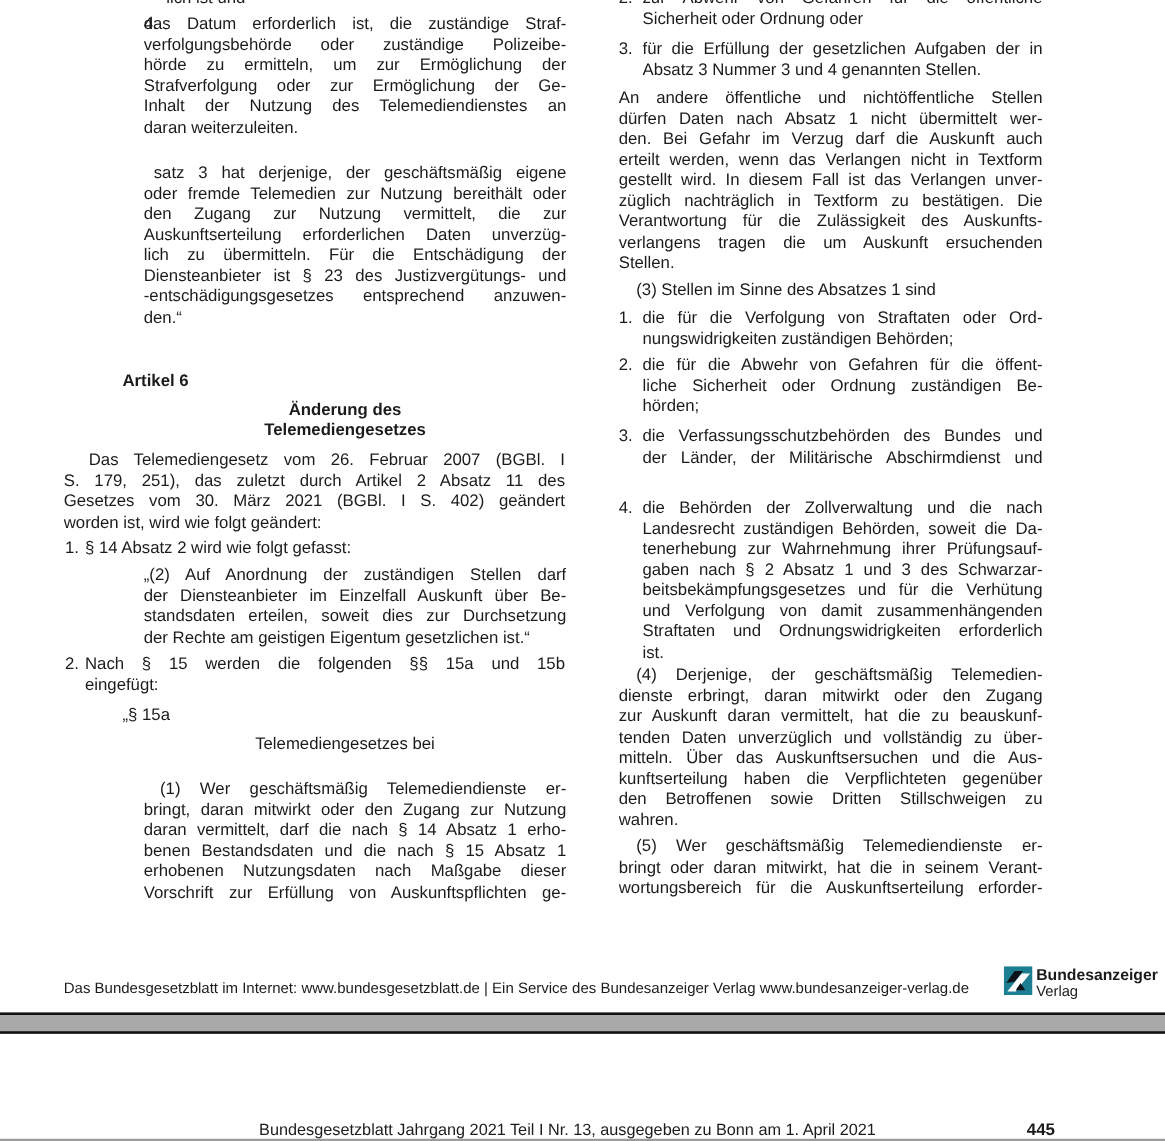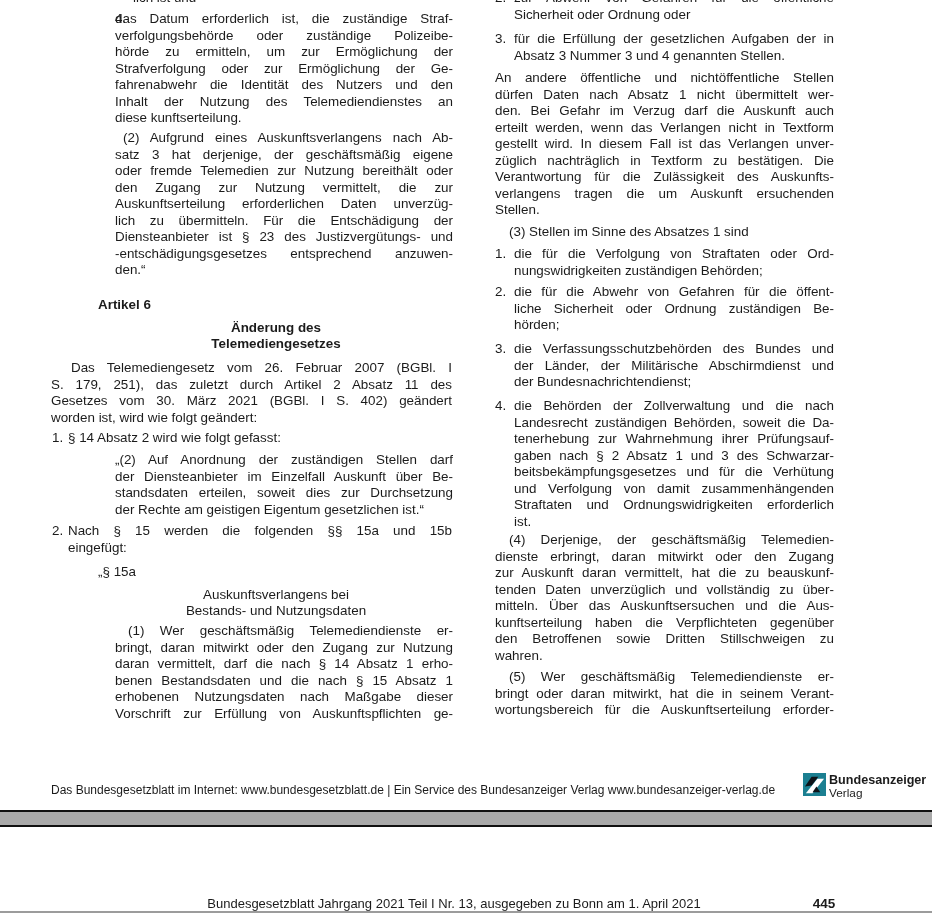--- a/index.html
+++ b/index.html
@@ -31,21 +31,21 @@
   .logo{position:absolute;left:803px;top:773px;width:125px;height:25px;}
   .logo-icon{position:absolute;left:0;top:0;width:23px;height:23px;}
   .logo-words{position:absolute;left:26px;top:1px;}
   .logo-name{font-size:12.6px;font-weight:bold;line-height:12.5px;display:block;}
   .logo-sub{font-size:11.8px;line-height:12.5px;display:block;}
   
   .sep-bar{position:absolute;left:0;top:810px;width:932px;height:13px;
     background:#a9a9a9;border-top:2px solid #101010;border-bottom:2px solid #101010;}
   
   .p2-header{position:absolute;left:51px;top:897px;width:806px;text-align:center;font-size:13px;line-height:14px;}
-  .p2-pagenum{position:absolute;left:804px;top:896px;width:40px;font-size:13.5px;font-weight:bold;text-align:center;}
+  .p2-pagenum{position:absolute;left:804px;top:896px;width:40px;font-size:13.5px;font-weight:bold;text-align:right;}
   .p2-rule{position:absolute;left:0;top:911px;width:932px;height:2px;background:#9c9c9c;}
 </style>
 </head>
 <body>
 
 <div class="screen">
 
   <div class="page1">
 
     <div class="col col-left">
@@ -54,29 +54,27 @@
         <div class="ln last">lich ist und</div>
       </div>
 
       <div class="blk" style="left:64px;top:11px;width:338px">
         <span class="num">4.</span>
         <div class="pl18">
             <div class="ln">das Datum erforderlich ist, die zuständige Straf-</div>
             <div class="ln">verfolgungsbehörde oder zuständige Polizeibe-</div>
             <div class="ln">hörde zu ermitteln, um zur Ermöglichung der</div>
             <div class="ln">Strafverfolgung oder zur Ermöglichung der Ge-</div>
-            <div class="ln">fahrenabwehr die Identität des Nutzers und den</div>
             <div class="ln">Inhalt der Nutzung des Telemediendienstes an</div>
-            <div class="ln last">diese kunftserteilung.</div>
+            <div class="ln last">daran weiterzuleiten.</div>
           </div>
       </div>
 
       <div class="blk ind8" style="left:64px;top:130px;width:338px">
         <div>
-            <div class="ln">(2) Aufgrund eines Auskunftsverlangens nach Ab-</div>
             <div class="ln">satz 3 hat derjenige, der geschäftsmäßig eigene</div>
             <div class="ln">oder fremde Telemedien zur Nutzung bereithält oder</div>
             <div class="ln">den Zugang zur Nutzung vermittelt, die zur</div>
             <div class="ln">Auskunftserteilung erforderlichen Daten unverzüg-</div>
             <div class="ln">lich zu übermitteln. Für die Entschädigung der</div>
             <div class="ln">Diensteanbieter ist § 23 des Justizvergütungs- und</div>
             <div class="ln">-entschädigungsgesetzes entsprechend anzuwen-</div>
             <div class="ln last">den.“</div>
           </div>
       </div>
@@ -124,22 +122,21 @@
             <div class="ln last">eingefügt:</div>
           </div>
       </div>
 
       <div class="blk hc" style="left:47px;top:564px;width:356px">
         <span>„§ 15a</span>
       </div>
 
       <div class="blk center lh16" style="left:47px;top:587px;width:356px">
         <div>
-            <div class="ln">Auskunftsverlangens bei</div>
-            <div class="ln">Bestands- und Nutzungsdaten</div>
+            <div class="ln">Telemediengesetzes bei</div>
           </div>
       </div>
 
       <div class="blk ind13" style="left:64px;top:623px;width:338px">
         <div>
             <div class="ln">(1) Wer geschäftsmäßig Telemediendienste er-</div>
             <div class="ln">bringt, daran mitwirkt oder den Zugang zur Nutzung</div>
             <div class="ln">daran vermittelt, darf die nach § 14 Absatz 1 erho-</div>
             <div class="ln">benen Bestandsdaten und die nach § 15 Absatz 1</div>
             <div class="ln">erhobenen Nutzungsdaten nach Maßgabe dieser</div>
@@ -202,21 +199,20 @@
             <div class="ln">liche Sicherheit oder Ordnung zuständigen Be-</div>
             <div class="ln last">hörden;</div>
           </div>
       </div>
 
       <div class="blk" style="left:0;top:341px;width:339px">
         <span class="num">3.</span>
         <div class="pl19">
             <div class="ln">die Verfassungsschutzbehörden des Bundes und</div>
             <div class="ln">der Länder, der Militärische Abschirmdienst und</div>
-            <div class="ln last">der Bundesnachrichtendienst;</div>
           </div>
       </div>
 
       <div class="blk" style="left:0;top:398px;width:339px">
         <span class="num">4.</span>
         <div class="pl19">
             <div class="ln">die Behörden der Zollverwaltung und die nach</div>
             <div class="ln">Landesrecht zuständigen Behörden, soweit die Da-</div>
             <div class="ln">tenerhebung zur Wahrnehmung ihrer Prüfungsauf-</div>
             <div class="ln">gaben nach § 2 Absatz 1 und 3 des Schwarzar-</div>

